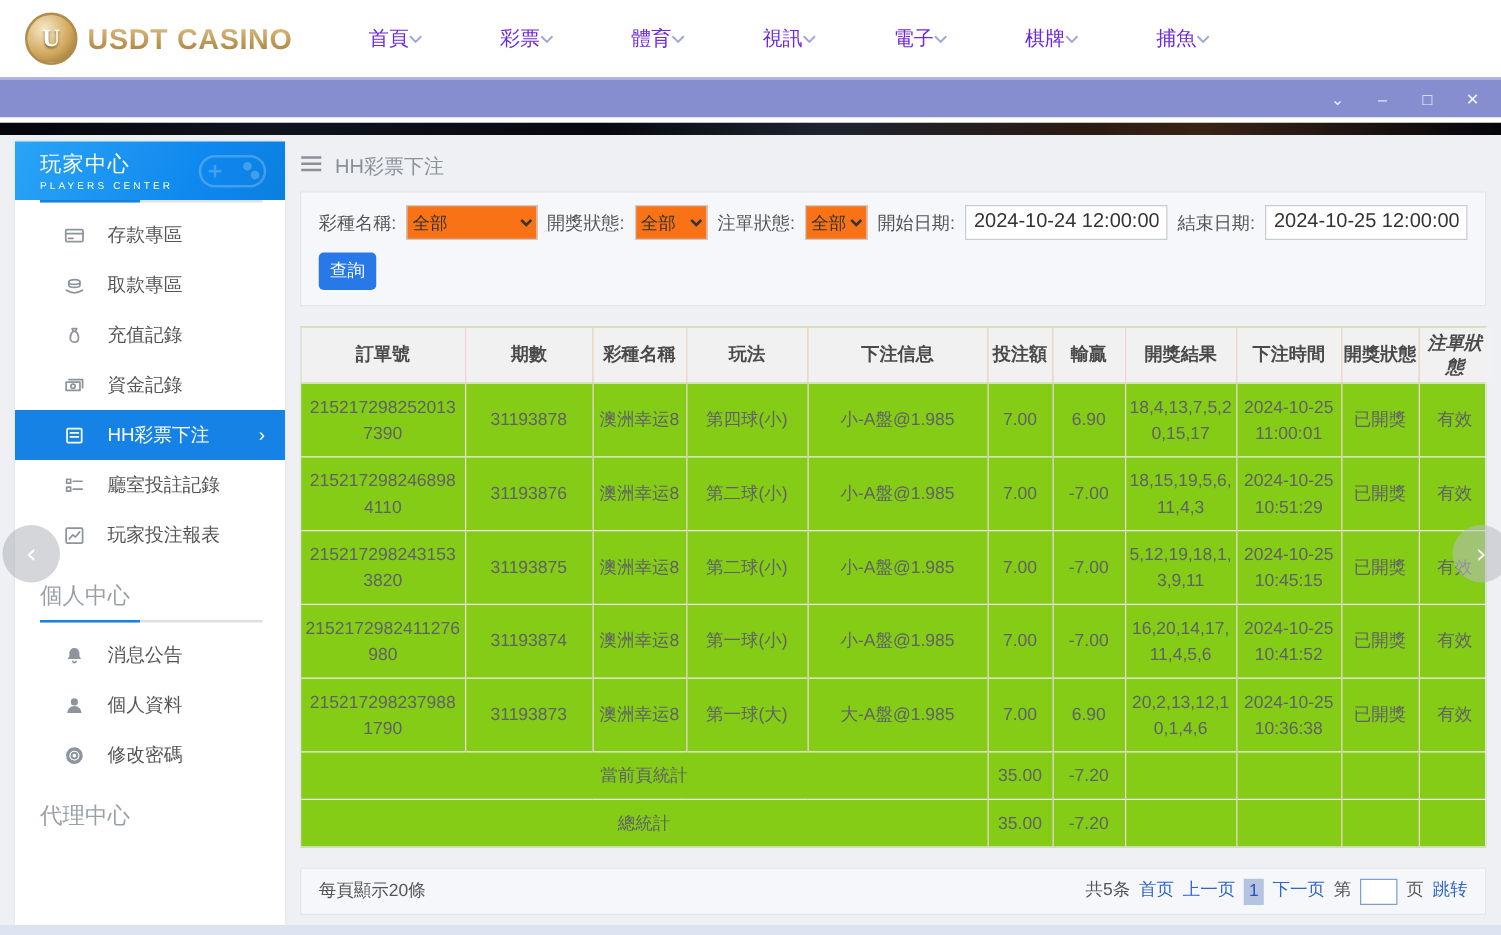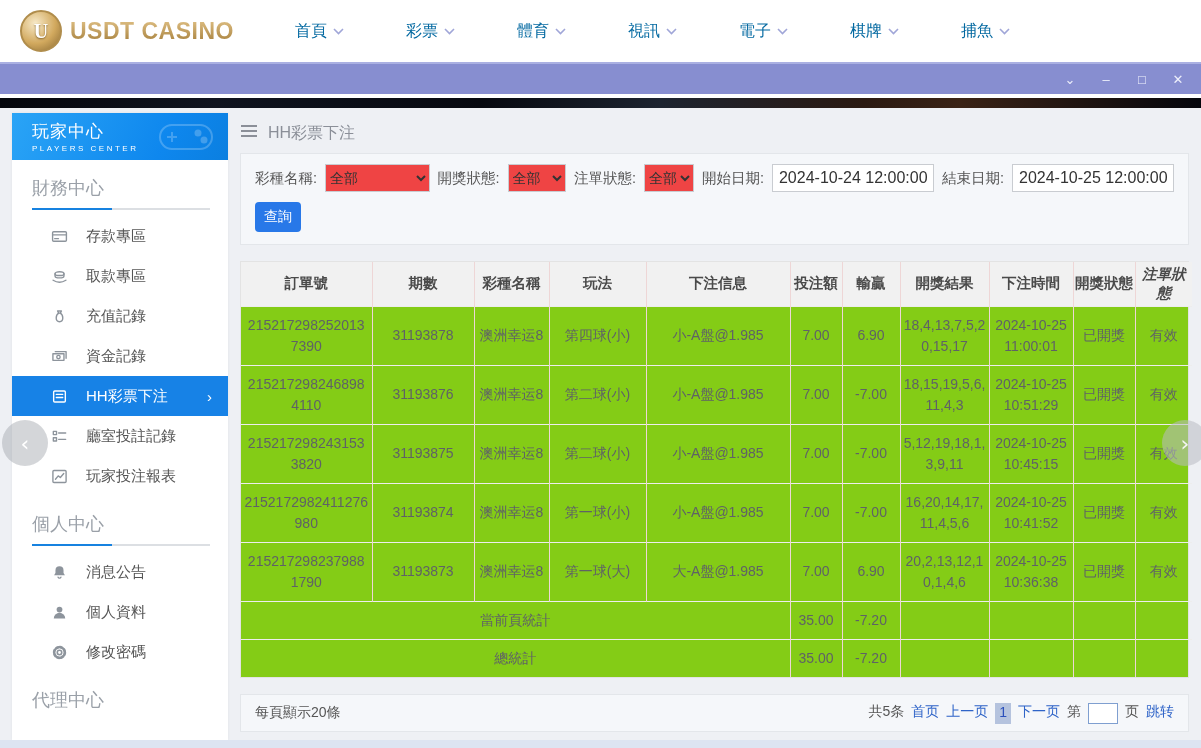--- a/index.html
+++ b/index.html
@@ -11,21 +11,21 @@
   .logo { display:flex; align-items:center; gap:8px; width:245px; cursor:pointer; }
   .logo-coin { width:42px; height:42px; border-radius:50%;
     background: radial-gradient(circle at 35% 30%, #f7e9c8, #d2a95e 55%, #8a6a33);
     border:2px solid #b08d4c; display:flex; align-items:center; justify-content:center;
     color:#fff; font-weight:bold; font-size:20px; font-family:"Liberation Serif", serif;
     text-shadow:0 1px 2px #7a5a22; }
   .logo-text { font-size:23px; font-weight:bold; letter-spacing:.5px;
     background: linear-gradient(180deg,#dcbc80 10%, #a8823f 90%);
     -webkit-background-clip:text; background-clip:text; color:transparent; }
   .nav { display:flex; flex:1; justify-content:flex-start; gap:62px; padding-left:30px; }
-  .nav-item { display:flex; align-items:center; gap:6px; font-size:16px; color:#0369a1; cursor:pointer;justify-content:space-between; }
+  .nav-item { display:flex; align-items:center; gap:0; font-size:16px; color:#6d28d9; cursor:pointer;justify-content:space-between; }
   .nav-caret, .s-caret { display:inline-flex; }
   .nav-caret svg { stroke:#a0a6d8; }
 
   
   .titlebar { height:32px; background:#878ed0; border-top:2px solid #aab0e2; display:flex;
     align-items:center; justify-content:flex-end; gap:22px; padding-right:16px; }
   .win-btn { color:#eef0fb; font-size:13px; line-height:1; cursor:pointer; width:14px; text-align:center; }
 
   
   .banner-strip { height:14px; border-top:4px solid #fff;
@@ -60,21 +60,21 @@
   .round-right { right:-7px; top:312px; color:#f5f5f5; background:rgba(185,188,195,.55); }
 
   
   .content { flex:1; min-width:0; }
   .breadcrumb { display:flex; align-items:center; gap:10px; height:40px; color:#8b8f98; font-size:16px; }
   .hamburger svg { stroke:#8b8f98; }
 
   .filter-panel { background:#f5f7fa; border:1px solid #e3e6ea; padding:10px 14px 12px 14px; }
   .filter-row { display:flex; align-items:center; gap:8px; flex-wrap:nowrap; }
   .filter-row label { font-size:14.5px; color:#555; white-space:nowrap; }
-  .filter-row select { height:28px; font-size:14px; color:#333; border:1px solid #c9ccd1; background:#ef4444; }
+  .filter-row select { height:28px; font-size:14px; color:#333; border:1px solid #c9ccd1; background:#f97316; }
   .sel-lottery { width:122px; } .sel-draw { width:68px; } .sel-order { width:52px; }
   .filter-row input[type=text] { height:28px; width:162px; font-size:16px; color:#333;
     border:1px solid #c9ccd1; padding:0 6px; background:#fff; }
   .query-btn { margin-top:10px; width:46px; height:30px; background:#2878e8; color:#fff;
     border:none; border-radius:4px; font-size:14px; cursor:pointer; }
 
   
   .table-wrap { margin-top:16px; background:#84cc16; border:1px solid #e3e3e3; }
   table { width:100%; border-collapse:collapse; table-layout:fixed; }
   th { background:#f1f1f1; font-size:14.5px; font-weight:bold; color:#4a4a4a; height:44px; }
@@ -191,21 +191,20 @@
           <svg width="64" height="38" viewBox="0 0 64 38" fill="none" stroke="#fff" stroke-width="2">
             <rect x="6" y="8" width="52" height="24" rx="12"></rect>
             <line x1="18" y1="15" x2="18" y2="25"></line>
               <line x1="13" y1="20" x2="23" y2="20"></line>
             <circle cx="44" cy="16" r="2.5" fill="#fff"></circle>
               <circle cx="50" cy="23" r="2.5" fill="#fff"></circle>
           </svg>
         </span>
       </div>
       <div id="side-sections">
-          <div class="side-section-title">財務中心</div>
           <div class="side-underline"></div>
           <div class="side-item">
             <span class="s-icon">
               <svg width="17" height="17" viewBox="0 0 16 16" fill="none" stroke="currentColor" stroke-width="1.3" stroke-linecap="round" stroke-linejoin="round">
                 <rect x="1.5" y="3.5" width="13" height="9" rx="1"></rect>
                 <line x1="1.5" y1="6.5" x2="14.5" y2="6.5"></line>
                 <line x1="3.5" y1="10" x2="7" y2="10"></line>
               </svg>
             </span>
             <span class="s-label">存款專區</span>

